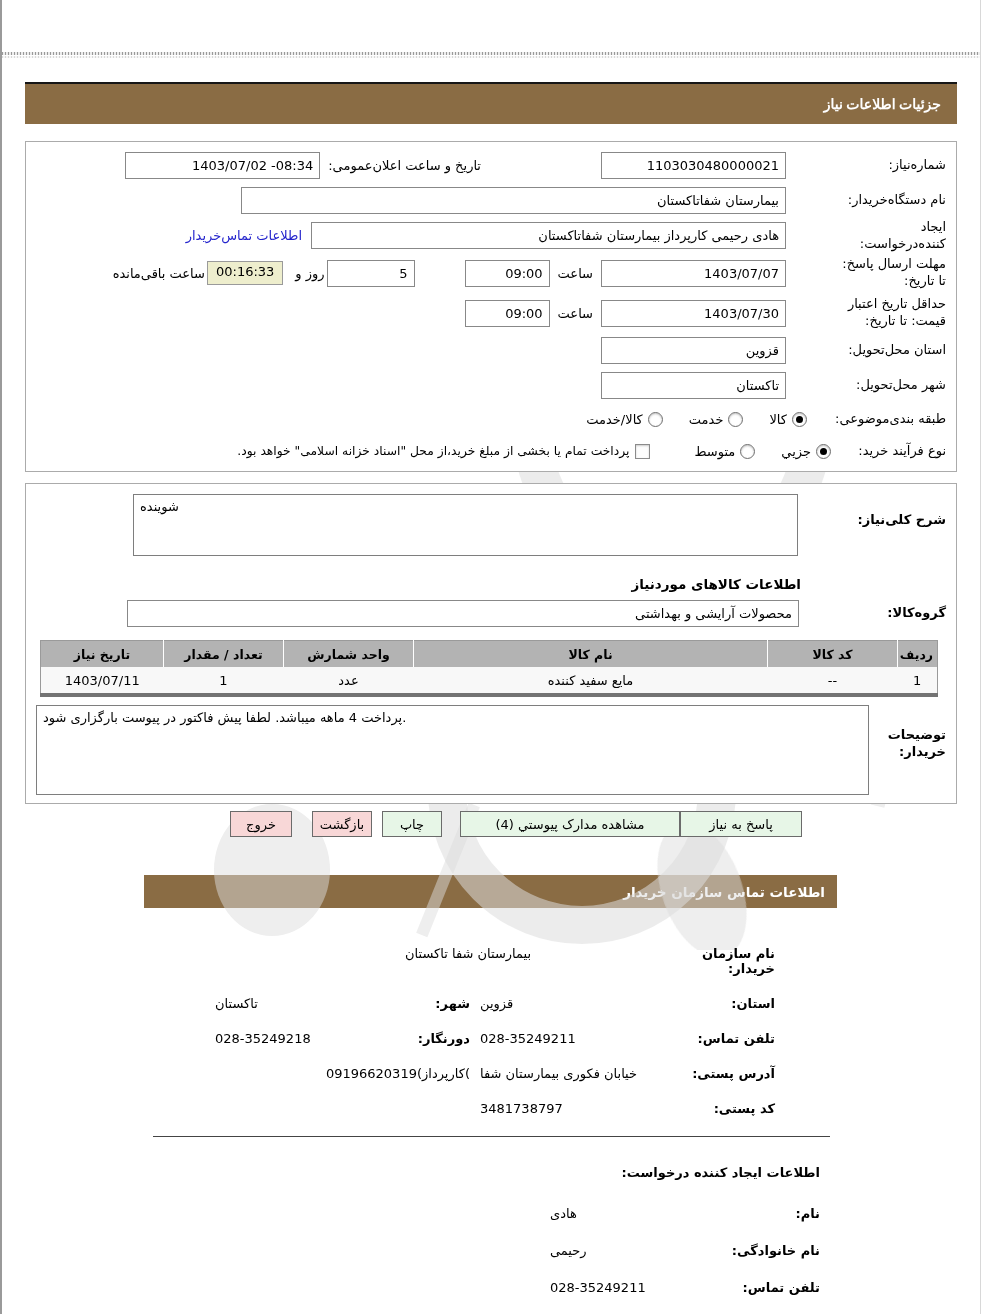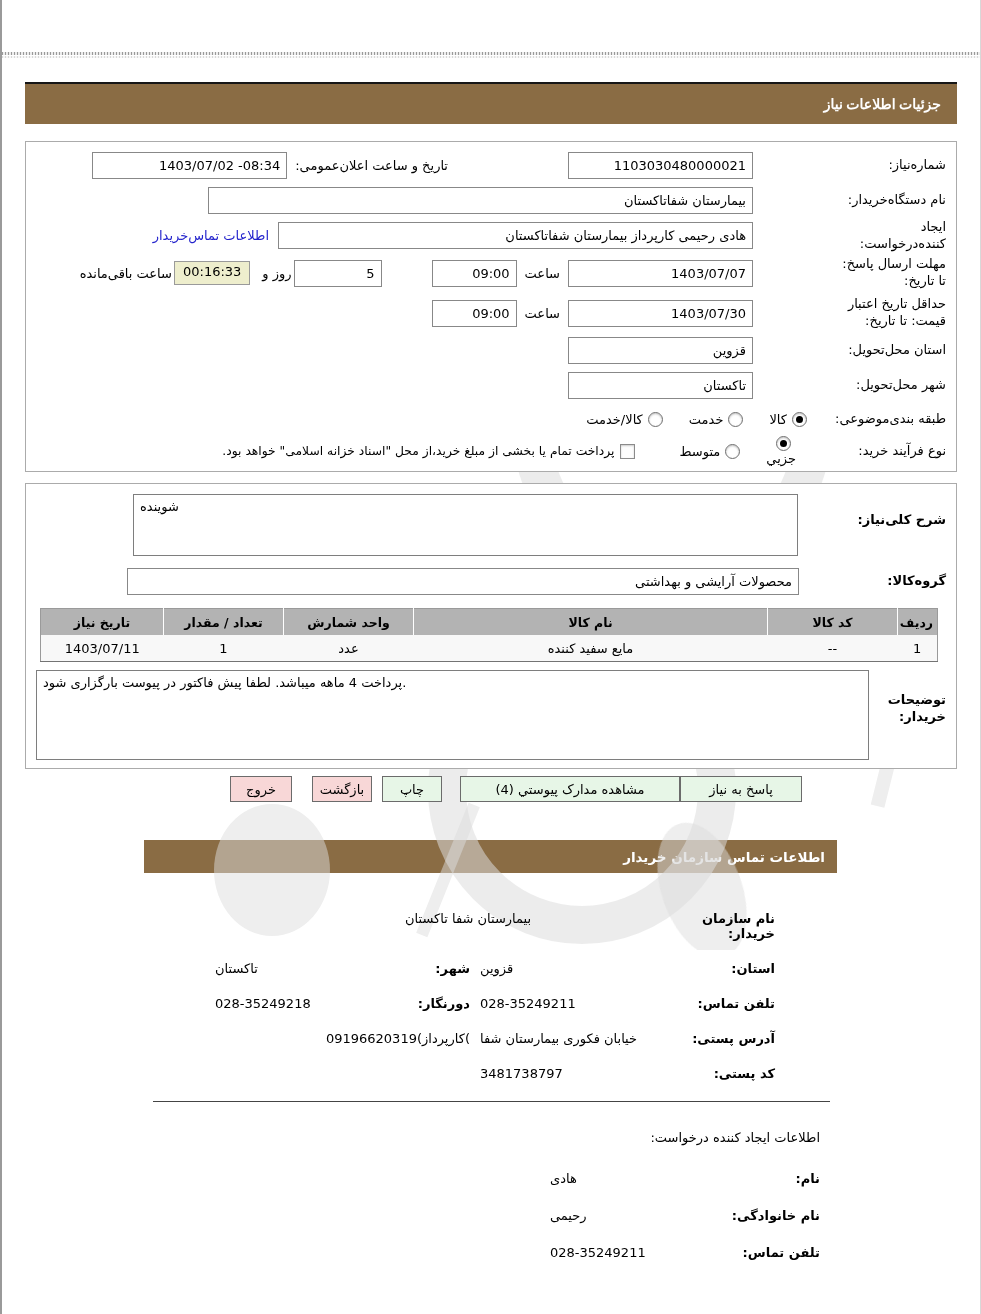--- a/index.html
+++ b/index.html
@@ -16,21 +16,21 @@
   
   .bar{background:#8a6c44;color:#fff;font-weight:bold;direction:rtl;display:flex;align-items:center;}
   .bar1{margin:24px 23px 0 23px;height:40px;border-top:2px solid #161616;font-size:14px;padding:0 16px;font-family:Liberation Serif, serif;}
   .bar2{margin:38px 143px 0 142px;height:33px;font-size:13.5px;padding:0 12px;}
   
   .box{border:1px solid #ababab;background:#fff;margin:0 23px;direction:rtl;position:relative;z-index:2;}
   .box1{margin-top:17px;padding:6px 10px 4px 10px;}
   .box2{margin-top:11px;padding:6px 10px 8px 10px;}
   .frow{display:flex;align-items:center;min-height:35px;direction:rtl;}
   .flabel{width:115px;flex:none;text-align:right;line-height:1.3;font-size:13px;}
-  .gap58{margin-right:78px;}
+  .gap58{margin-right:45px;}
   .gap40{margin-right:24px;}
   .ibox{background:#fff;border:1px solid #888;height:27px;line-height:25px;padding:0 6px;box-sizing:border-box;font-size:13px;text-align:right;}
   .w185{width:185px;} .w195{width:195px;} .w545{width:545px;} .w475{width:475px;} .w85{width:85px;text-align:right;} .w88{width:88px;}
   .hourlbl{margin:0 8px;}
   .timer{background:#eeeecd;border:1px solid #9a9a9a;height:22px;line-height:20px;padding:0 8px;direction:ltr;font-size:13px;margin-right:12px;}
   .link{color:#2323cc;margin-right:9px;cursor:pointer;white-space:nowrap;}
   .radio{width:13px;height:13px;border:1px solid #6e6e6e;border-radius:50%;background:#fff;display:inline-block;position:relative;flex:none;margin-left:5px;box-shadow:inset 0 1px 2px rgba(0,0,0,.25);}
   .radio.sel::after{content:"";position:absolute;left:3px;top:3px;right:3px;bottom:3px;background:#000;border-radius:50%;}
   .opt{margin-left:26px;display:flex;align-items:center;}
   .cb{width:13px;height:13px;border:1px solid #8b8b8b;background:#fdfdfd;display:inline-block;flex:none;margin-left:6px;box-shadow:inset 0 1px 2px rgba(0,0,0,.2);}
@@ -38,38 +38,38 @@
   .tarea{background:#fff;border:1px solid #7e7e7e;box-sizing:border-box;padding:3px 6px;font-size:13px;direction:ltr;text-align:left;line-height:1.35;}
   .desc-area{width:665px;height:62px;margin-right:33px;}
   .notes-area{width:840px;height:90px;}
   .boldlbl{font-weight:bold;}
   .items-head{font-weight:bold;margin:12px 145px 4px 0;font-size:13.5px;}
   .grouprow{min-height:34px;}
   .group-input{width:672px;margin-right:32px;}
   table.items{border-collapse:collapse;direction:rtl;margin:10px 8px 0 8px;width:897px;table-layout:fixed;border:1px solid #9a9a9a;}
   table.items th{background:#b3b3b3;color:#000;font-weight:bold;font-size:12.5px;height:26px;border-left:1px solid #fff;padding:0 4px;}
   table.items th:last-child{border-left:none;}
-  table.items td{background:#f8f8f8;text-align:center;font-size:13px;height:26px;border-bottom:1px solid #737373;padding:0 4px;}
+  table.items td{background:#f8f8f8;text-align:center;font-size:13px;height:26px;border-bottom:4px solid #737373;padding:0 4px;}
   .notesrow{align-items:flex-start;margin-top:8px;}
   .notesrow .flabel{width:77px;font-weight:bold;padding-top:22px;}
   .btnrow{display:flex;direction:rtl;margin:7px 178px 0 0;position:relative;z-index:2;}
   .btn{height:26px;border:1px solid #6b6b6b;display:flex;align-items:center;justify-content:center;font-size:13px;box-sizing:border-box;cursor:pointer;flex:none;}
   .btn.green{background:#e7f6e7;}
   .btn.pink{background:#f8d7d7;}
   .b1{width:122px;margin-left:0;} .b2{width:220px;margin-left:18px;} .b3{width:60px;margin-left:10px;} .b4{width:60px;margin-left:20px;} .b5{width:62px;}
   
   .contact{direction:rtl;margin:38px 205px 0 0;position:relative;z-index:2;}
   .crow{display:flex;direction:rtl;align-items:flex-start;margin-bottom:20px;}
   .clabel{width:110px;flex:none;font-weight:bold;text-align:right;}
   .cval{width:185px;flex:none;text-align:left;padding-left:10px;}
   .clabel2{width:105px;flex:none;font-weight:bold;text-align:right;}
   .cval2{width:150px;flex:none;text-align:left;}
   .divider{border:none;border-top:1px solid #444;margin:14px 150px 0 151px;}
   .creator{direction:rtl;margin:28px 160px 0 0;position:relative;z-index:2;}
-  .creator-head{font-weight:normal;margin-bottom:26px;}
+  .creator-head{font-weight:bold;margin-bottom:26px;}
   .krow{display:flex;direction:rtl;margin-bottom:22px;}
   .klabel{width:110px;flex:none;font-weight:bold;text-align:right;}
   .kval{width:160px;flex:none;text-align:left;padding-left:12px;}
   .numval{direction:ltr;unicode-bidi:isolate;}
   
   .wm{position:absolute;top:370px;right:20px;left:20px;height:580px;z-index:1;pointer-events:none;}
 </style>
 </head>
 <body>
 
@@ -156,21 +156,21 @@
       <span>خدمت</span>
     </div>
     <div class="opt">
       <span class="radio"></span>
       <span>کالا/خدمت</span>
     </div>
   </div>
 
   <div class="frow" style="min-height:32px;">
     <div class="flabel">نوع فرآیند خرید:</div>
-    <div class="opt" style="margin-right:35px;flex-direction:column;">
+    <div class="opt" style="">
       <span class="radio sel"></span>
       <span>جزیي</span>
     </div>
     <div class="opt">
       <span class="radio"></span>
       <span>متوسط</span>
     </div>
     <div class="opt" style="margin-right:18px;">
       <span class="cb"></span>
       <span class="note">پرداخت تمام یا بخشی از مبلغ خرید،از محل "اسناد خزانه اسلامی" خواهد بود.</span>
@@ -179,20 +179,21 @@
 
 </div>
 
 <div class="box box2">
 
   <div class="frow" style="align-items:flex-start;min-height:70px;padding-top:4px;">
     <div class="flabel boldlbl" style="padding-top:18px;">شرح کلی‌نیاز:</div>
     <div class="tarea desc-area">شوینده</div>
   </div>
 
+  <div class="items-head">اطلاعات کالاهای موردنیاز</div>
 
   <div class="frow grouprow">
     <div class="flabel boldlbl">گروه‌کالا:</div>
     <div class="ibox group-input">محصولات آرایشی و بهداشتی</div>
   </div>
 
   <table class="items">
     <colgroup>
       <col style="width:40px">
         <col style="width:130px">

